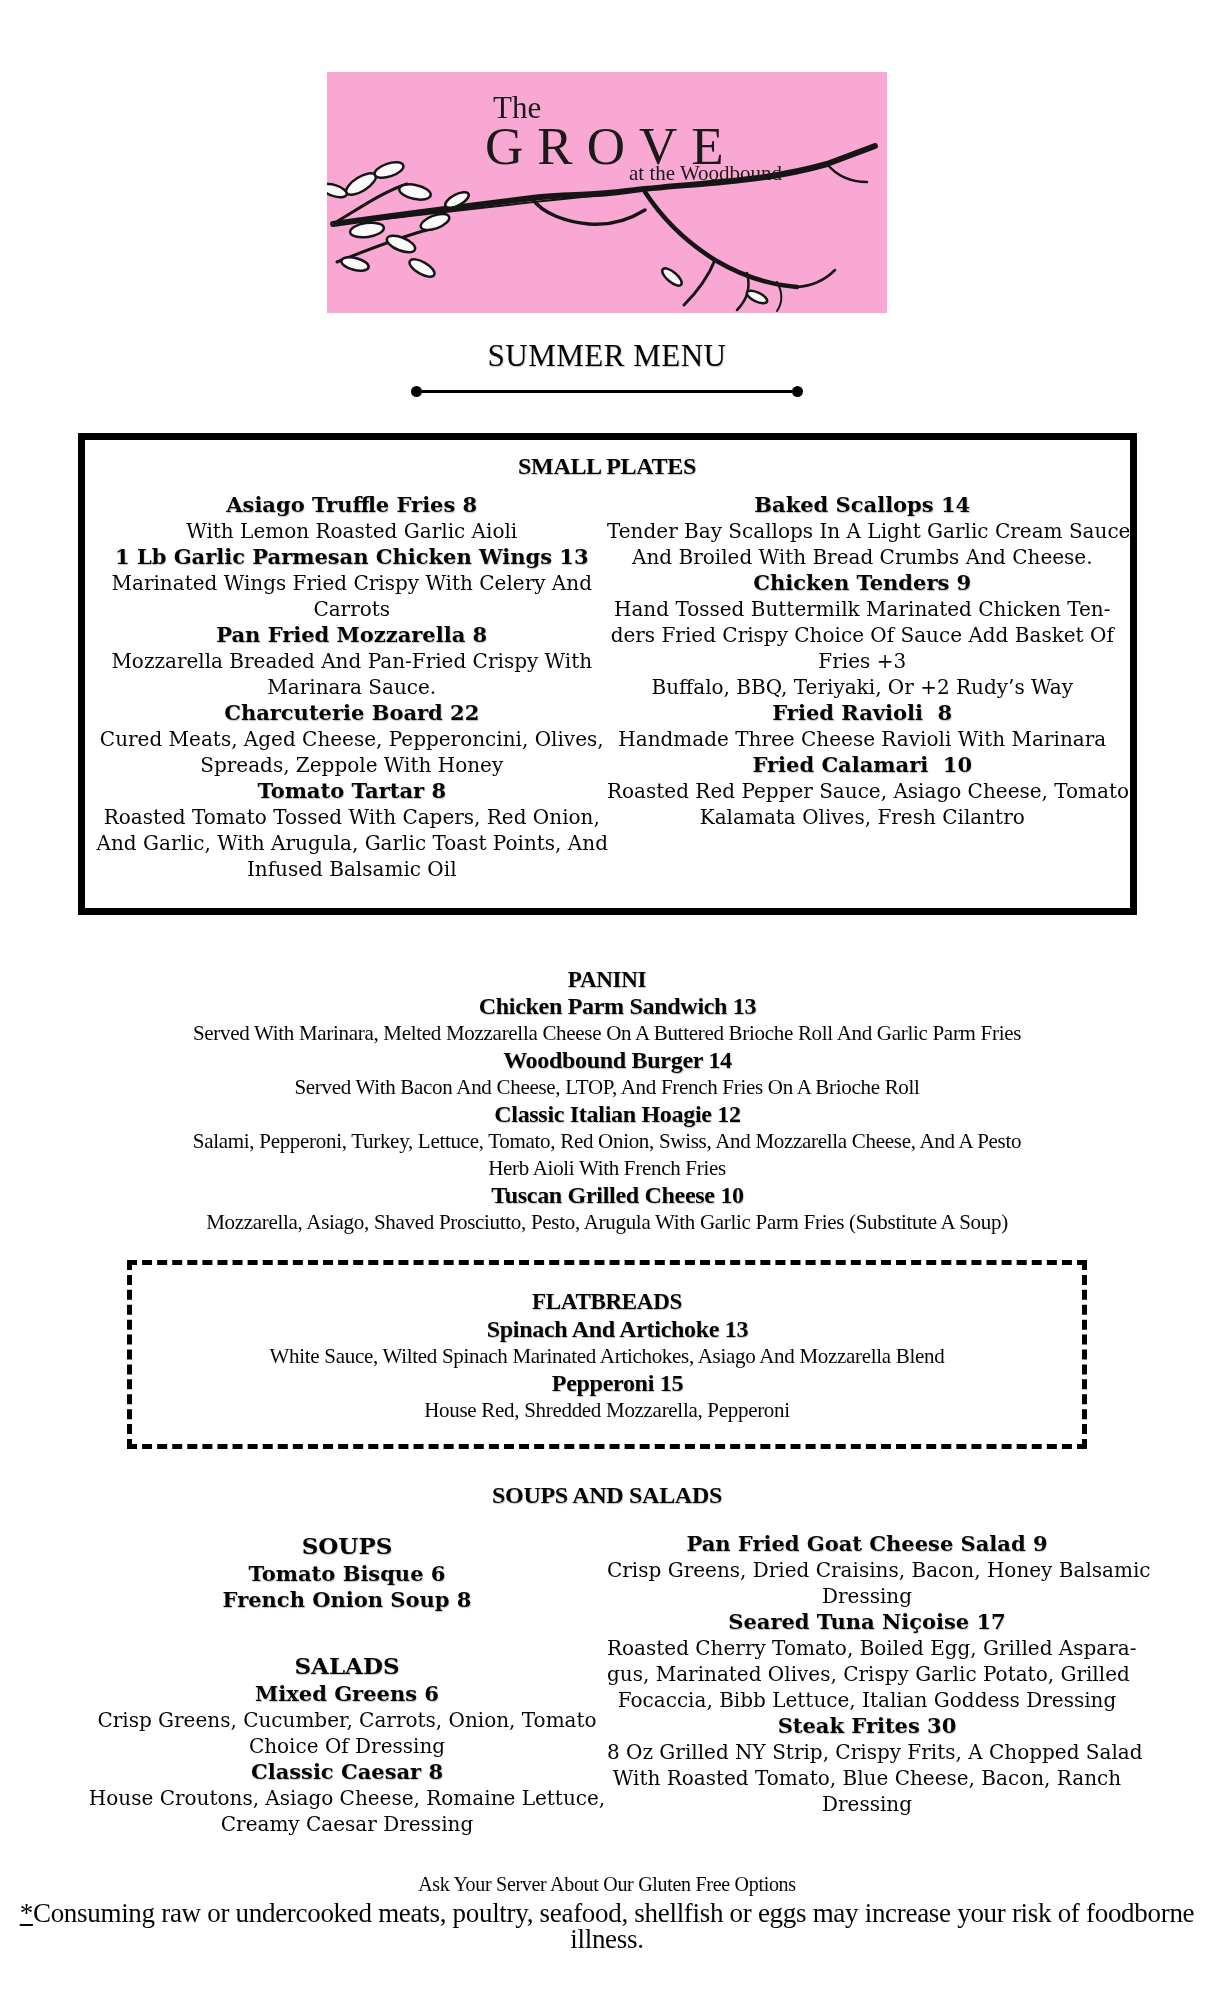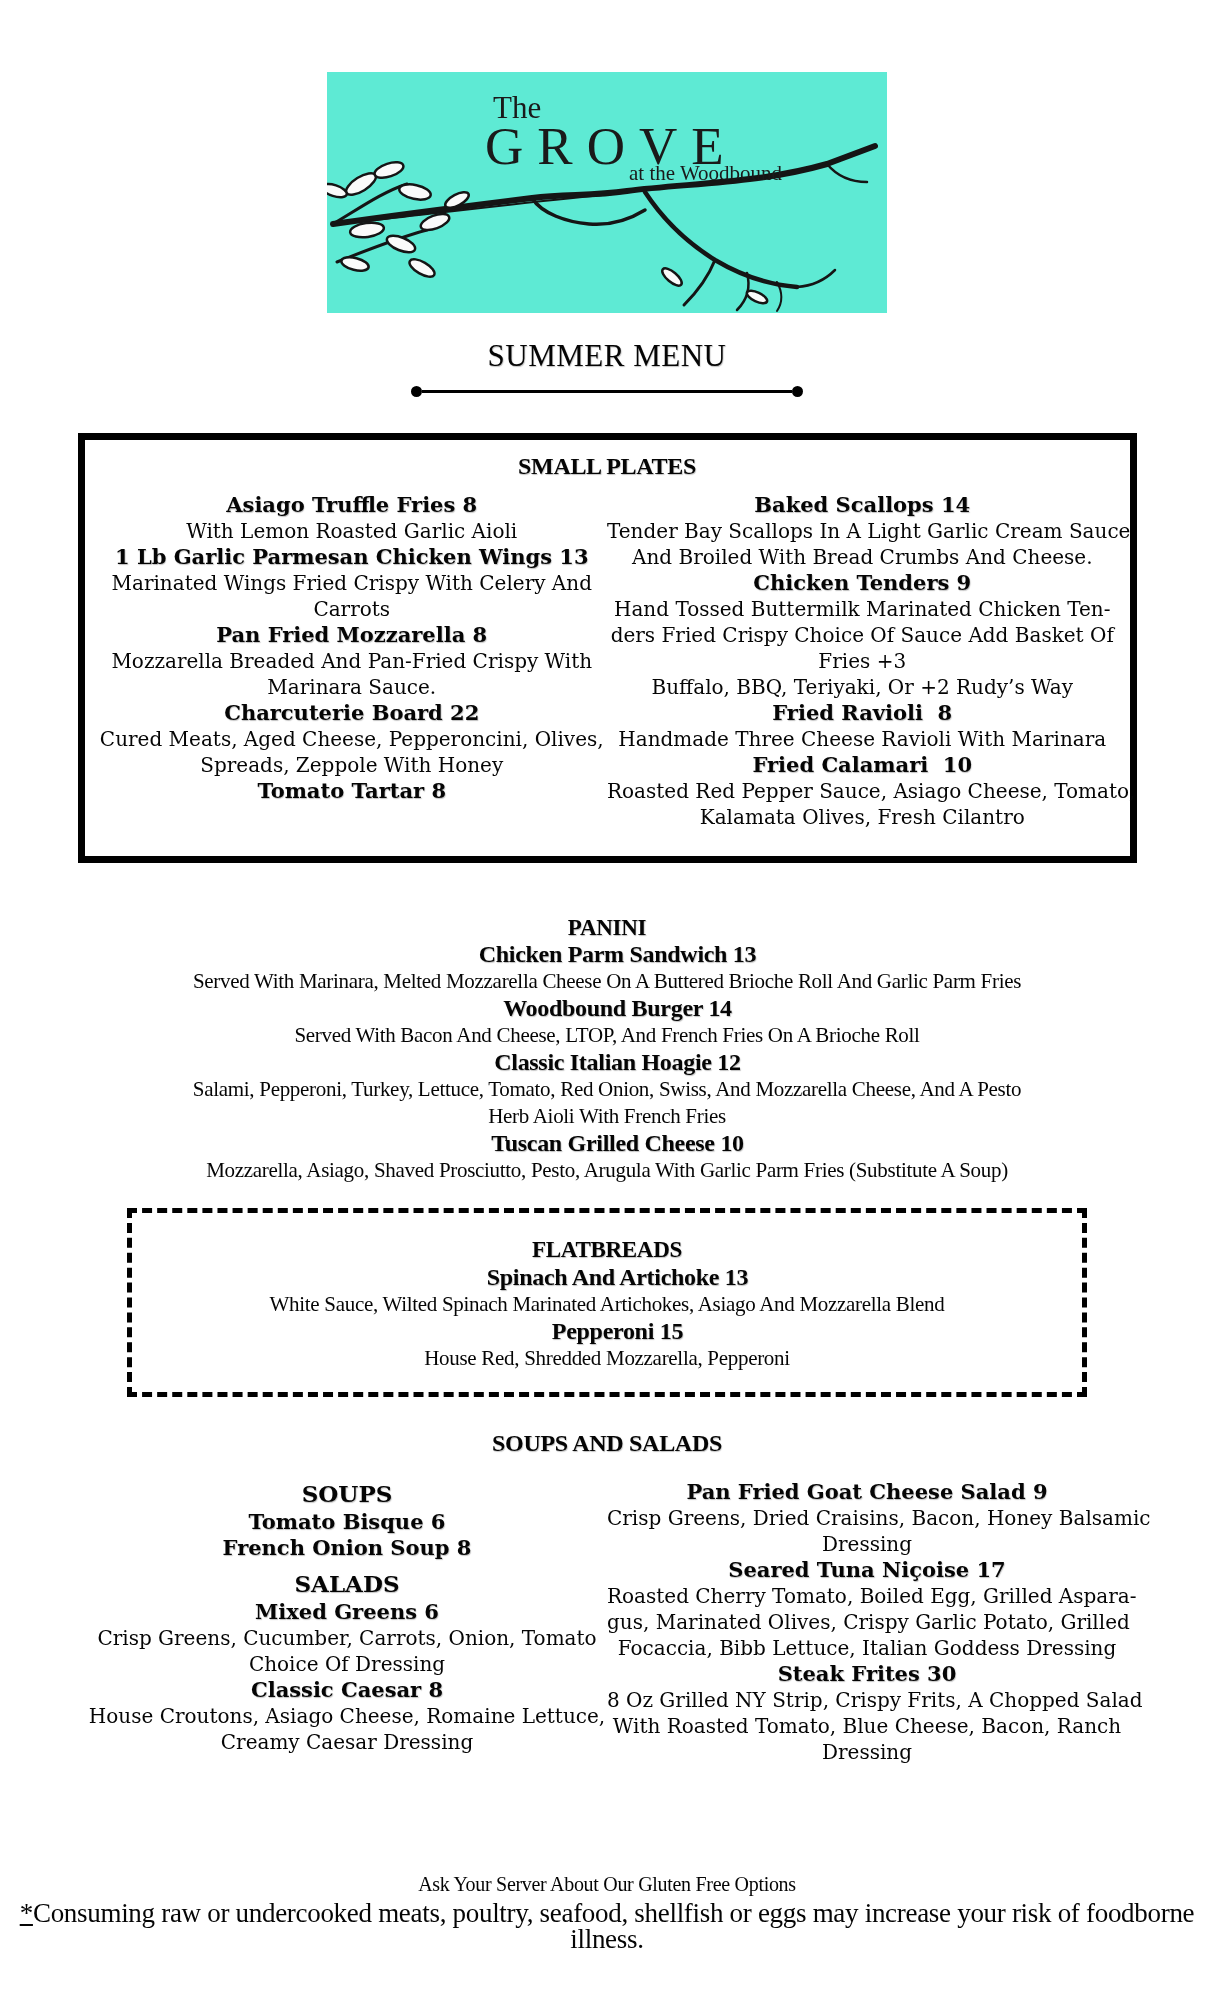--- a/index.html
+++ b/index.html
@@ -6,21 +6,21 @@
   body{
     width:1214px;height:2000px;
     background:#ffffff;color:#050505;
     font-family:"Liberation Serif",serif;
     overflow:hidden;position:relative;
   }
   .shadowed{text-shadow:0.7px 0.9px 1px rgba(110,110,110,.45);}
   
   .logo-box{
     width:560px;height:241px;margin:72px auto 0;
-    background:#5eead4;position:relative;
+    background:#f9a8d4;position:relative;
   }
   .logo-box svg{display:block;width:100%;height:100%;}
   
   .title-block{margin-top:26px;text-align:center;}
   .page-title{
     margin:0;font-family:"Liberation Serif",serif;
     font-size:31px;line-height:34px;font-weight:normal;letter-spacing:.5px;
   }
   .divider{
     width:392px;margin:13px auto 0;height:11px;
@@ -59,21 +59,21 @@
     padding:23px 0 20px;text-align:center;
   }
   .flatbreads .sec-heading{font-size:23px;line-height:28px;}
   
   .soups-salads{margin-top:32px;}
   .ss-cols{width:1040px;margin:22px auto 0;display:flex;}
   .sub-heading{
     text-align:center;font-weight:bold;font-size:23px;line-height:30px;margin:0;
   }
   .soup-name{font-size:21px;line-height:30px;}
-  .salads-heading{margin-top:8px;}
+  .salads-heading{margin-top:38px;}
   .ss-name{font-size:21px;line-height:30px;}
   
   .footer{position:absolute;left:0;right:0;bottom:0;height:140px;}
   .gluten{
     text-align:center;font-size:20px;line-height:24px;letter-spacing:-.3px;margin-top:12px;
   }
   .disclaimer{
     text-align:center;font-size:27px;line-height:26px;letter-spacing:-.3px;margin-top:4px;
   }
   .star{text-decoration:underline;}
@@ -144,20 +144,23 @@
         <div class="item-desc">Mozzarella Breaded And Pan-Fried Crispy With
 Marinara Sauce.</div>
       </div>
       <div class="g-item georgia">
         <div class="item-name shadowed">Charcuterie Board 22</div>
         <div class="item-desc">Cured Meats, Aged Cheese, Pepperoncini, Olives,
 Spreads, Zeppole With Honey</div>
       </div>
       <div class="g-item georgia">
         <div class="item-name shadowed">Tomato Tartar 8</div>
+        <div class="item-desc">Roasted Tomato Tossed With Capers, Red Onion,
+And Garlic, With Arugula, Garlic Toast Points, And
+Infused Balsamic Oil</div>
       </div>
     </div>
     <div class="col">
       <div class="g-item georgia">
         <div class="item-name shadowed">Baked Scallops 14</div>
         <div class="item-desc">Tender Bay Scallops In A Light Garlic Cream Sauce
 And Broiled With Bread Crumbs And Cheese.</div>
       </div>
       <div class="g-item georgia">
         <div class="item-name shadowed">Chicken Tenders 9</div>

